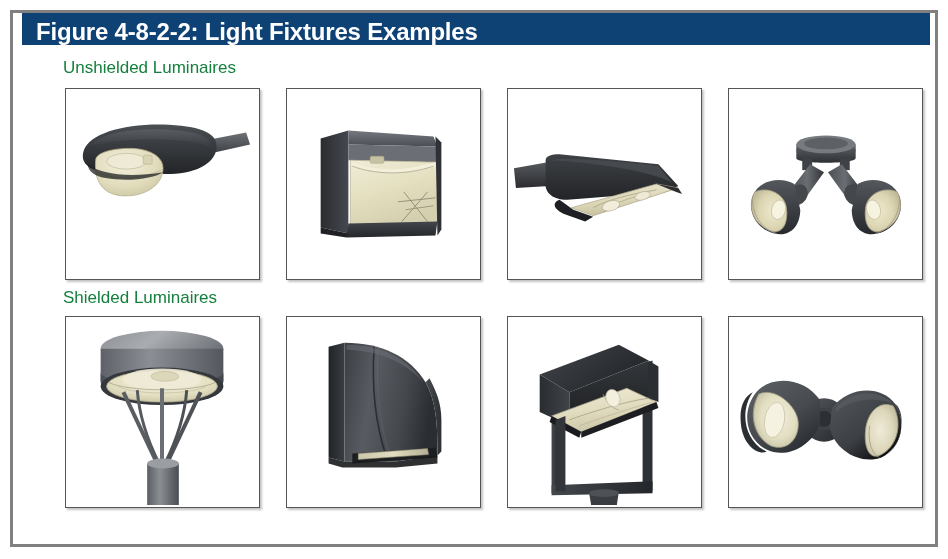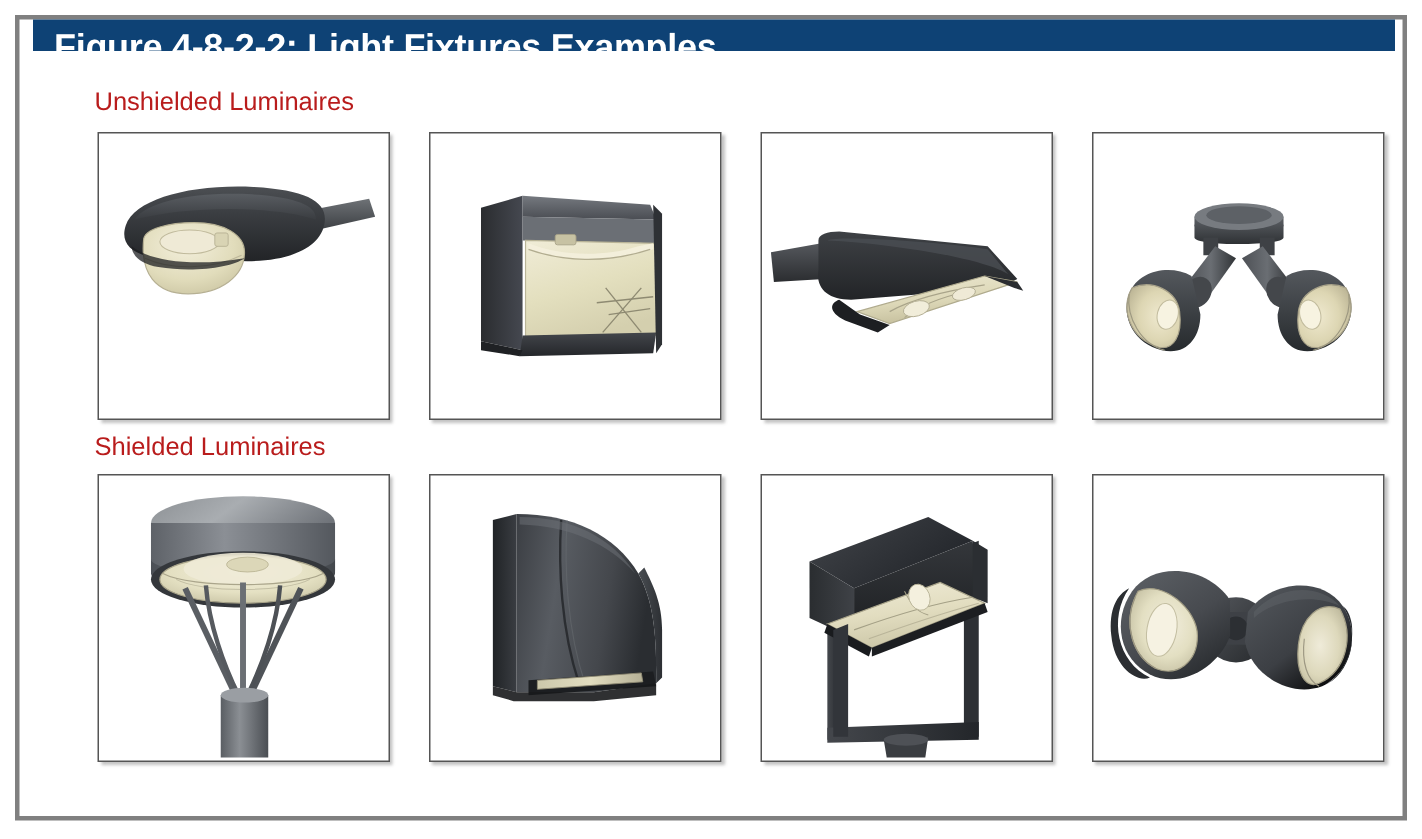--- a/index.html
+++ b/index.html
@@ -23,21 +23,21 @@
     border: 3px solid #808080;
     box-sizing: border-box;
     background: #ffffff;
   }
 
   .figure-header {
     position: absolute;
     left: 9px;
     top: 0px;
     width: 908px;
-    height: 21px;
+    height: 32px;
     background: #0e4275;
   }
   .figure-header-title {
     position: absolute;
     left: 14px;
     top: 5px;
     font-size: 24px;
     font-weight: bold;
     color: #ffffff;
     letter-spacing: -0.2px;
@@ -46,21 +46,21 @@
   }
 
   .section {
     position: absolute;
     left: 0;
     width: 100%;
   }
   .section-label {
     position: absolute;
     font-size: 17px;
-    color: #b91c1c;
+    color: #15803d;
     font-family: "Liberation Sans", sans-serif;
     white-space: nowrap;
   }
   .section-1-label { left: 50px; top: 45px; }
   .section-2-label { left: 50px; top: 275px; text-align: right; }
 
   .cell-row {
     position: absolute;
     left: 52px;
     width: 860px;

